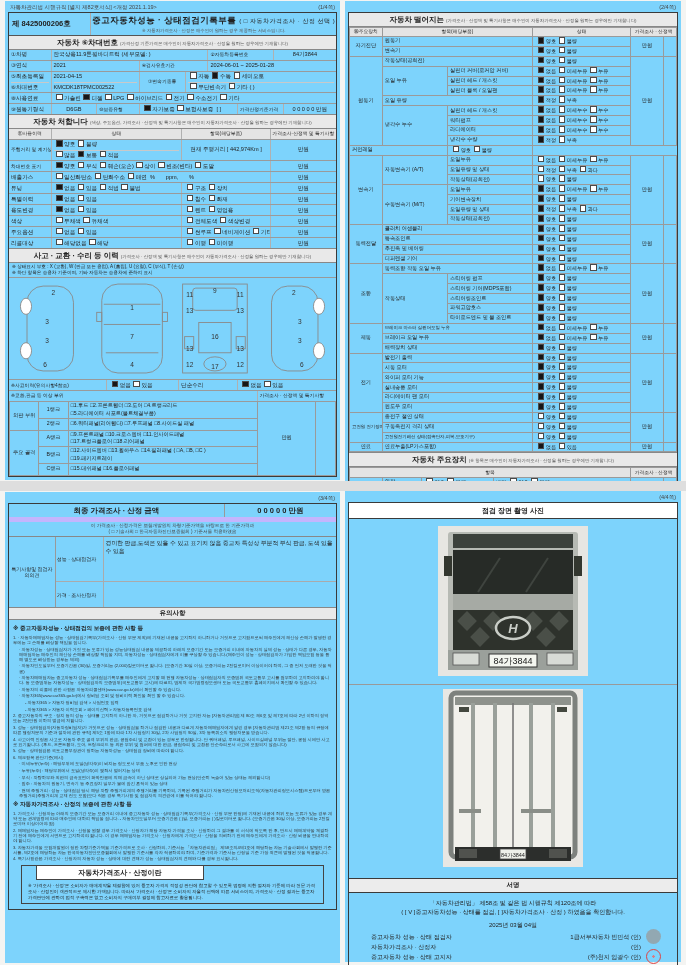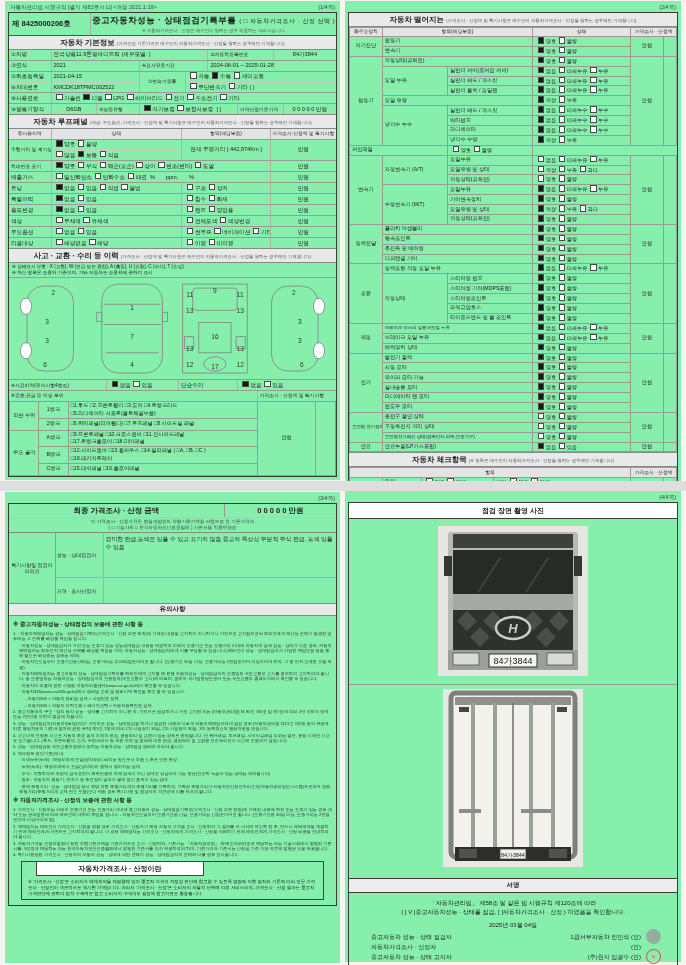--- a/index.html
+++ b/index.html
@@ -1,18 +1,18 @@
 <!DOCTYPE html>
 <html><head>
 <meta charset="utf-8">
 <style>
   html,body{margin:0;padding:0}
   body{width:686px;height:965px;background:#f4f4f2;font-family:"Liberation Sans","DejaVu Sans",sans-serif;color:#222;position:relative;overflow:hidden}
   .band{position:absolute;left:0;top:481px;width:686px;height:10px;background:#dedede}
-  .page{position:absolute;background:#86efac;box-sizing:border-box;padding:2px 3px}
+  .page{position:absolute;background:#7dd3fc;box-sizing:border-box;padding:2px 3px}
   #p1{left:5px;top:1px;width:335px;height:479px}
   #p2{left:345px;top:1px;width:336px;height:484px}
   #p3{left:5px;top:492px;width:335px;height:471px}
   #p4{left:345px;top:491px;width:336px;height:471px}
   .cap{display:flex;justify-content:space-between;font-size:5.5px;color:#444;padding:1px 2px}
   .cap.r{justify-content:flex-end}
   .obox{border:1.2px solid #3a3a3a}
   .sect{background:#e9e9e9;text-align:center;font-weight:bold;font-size:7.5px;padding:1.5px 0;border-bottom:1px solid #888}
   .sect .nt{font-weight:normal;font-size:4.4px;color:#555}
   
@@ -37,21 +37,21 @@
   .inline{display:block}
   
   .hdr1{display:flex;border-bottom:1px solid #555}
   .docno{width:24%;display:flex;align-items:center;font-size:7.5px;font-weight:bold;padding-left:3px;border-right:1px solid #aaa}
   .ttl{flex:1;text-align:center;padding:2px 0}
   .ttl .t1{font-size:8.5px;font-weight:bold;letter-spacing:0.5px}
   .ttl .t2{font-size:4.4px;color:#555;margin-top:1px}
   .legend{font-size:4.6px;line-height:6px;padding:1px 3px;border-bottom:1px solid #999}
   .diag{border-bottom:1px solid #999}
   
-  .pricebar{display:flex;border-bottom:1px solid #c4b5fd}
+  .pricebar{display:flex;border-bottom:5px solid #c4b5fd}
   .pricebar .pl{flex:1;text-align:center;font-weight:bold;font-size:7.5px;line-height:13px}
   .pricebar .pv{width:34%;font-size:7.5px;font-weight:bold;line-height:13px;border-left:1px solid #999;text-align:center}
   .pnote{text-align:center;font-size:4.6px;color:#444;line-height:6px;border-bottom:1px solid #888;padding:1px 0}
   .opin{display:flex;border-bottom:1px solid #888}
   .opin .ol{width:14%;border-right:1px solid #999;font-size:5px;display:flex;align-items:center;justify-content:center;text-align:center}
   .opin .orows{flex:1}
   .orow{display:flex;border-top:1px solid #aaa}
   .orow:first-child{border-top:none}
   .orow .rl{width:16%;border-right:1px solid #aaa;font-size:5px;display:flex;align-items:center;padding:1px}
   .orow .rv{flex:1;font-size:5.8px;padding:2px;white-space:normal;line-height:8px}
@@ -90,21 +90,21 @@
     <span>(1/4쪽)</span>
   </div>
   <div class="obox">
     <div class="hdr1">
       <div class="docno">제 8425000206호</div>
       <div class="ttl">
         <div class="t1"><span>중고자동차성능 · 상태점검기록부를</span> <span style="font-size:6px;font-weight:normal">( □ 자동차가격조사 · 산정 선택 )</span></div>
         <div class="t2">※ 자동차가격조사 · 산정은 매수인이 원하는 경우 제공하는 서비스입니다.</div>
       </div>
     </div>
-    <div class="sect"><span>자동차 기본정보</span> <span class="nt">(가격산정 기준가격은 매수인이 자동차가격조사 · 산정을 원하는 경우에만 기재합니다)</span></div>
+    <div class="sect"><span>자동차 ⑥차대번호</span> <span class="nt">(가격산정 기준가격은 매수인이 자동차가격조사 · 산정을 원하는 경우에만 기재합니다)</span></div>
     <div id="tbl-basic">
         <div class="fxr" style="min-height: 10px;">
           <div class="fxc" style="width: 13%;">
             <div class="fxs"><span class="olb">①차명</span></div>
           </div>
           <div class="fxc" style="width: 48%;">
             <div class="fxs"><span class="olb">한국상용11.9톤윙바디트럭 (세부모델: )</span></div>
           </div>
           <div class="fxc sm" style="width: 20%;">
             <div class="fxs"><span class="olb">②자동차등록번호</span></div>
@@ -166,21 +166,21 @@
             <div class="fxs"><span class="cb on"></span><span class="olb">자가보증</span><span class="cb"></span><span class="olb">보험사보증</span><span class="olb">&nbsp;&nbsp;[        ]</span></div>
           </div>
           <div class="fxc sm" style="width: 14%;">
             <div class="fxs"><span class="olb">가격산정기준가격</span></div>
           </div>
           <div class="fxc ct" style="width: 16%;">
             <div class="fxs"><span class="olb">0 0 0 0 0 만원</span></div>
           </div>
         </div>
       </div>
-    <div class="sect" style="border-top:1px solid #888"><span>자동차 루프패널</span> <span class="nt">(색상, 주요옵션, 가격조사 · 산정액 및 특기사항은 매수인이 자동차가격조사 · 산정을 원하는 경우에만 기재합니다)</span></div>
+    <div class="sect" style="border-top:1px solid #888"><span>자동차 처합니다</span> <span class="nt">(색상, 주요옵션, 가격조사 · 산정액 및 특기사항은 매수인이 자동차가격조사 · 산정을 원하는 경우에만 기재합니다)</span></div>
     <div id="tbl-overall">
         <div class="fxr" style="min-height: 8px;">
           <div class="fxc hd" style="width: 13%;">
             <div class="fxs"><span class="olb">⑪사용이력</span></div>
           </div>
           <div class="fxc hd" style="width: 40%;">
             <div class="fxs"><span class="olb">상태</span></div>
           </div>
           <div class="fxc hd" style="width: 27%;">
             <div class="fxs"><span class="olb">항목(해당부품)</span></div>
@@ -652,21 +652,21 @@
             <tr style="height: 8.6px;">
               <td class="ct"><span class="olb">연료</span></td>
               <td colspan="2"><span class="olb">연료누출(LP가스포함)</span></td>
               <td><span class="cb on"></span><span class="olb">없음</span><span class="cb"></span><span class="olb">있음</span></td>
               <td class="ct"><span class="olb">만원</span></td>
               <td></td>
             </tr>
           </tbody>
         </table>
       </div>
-    <div class="sect" style="border-top:1px solid #888"><span>자동차 체크항목</span> <span class="nt">(※ 항목은 매수인이 자동차가격조사 · 산정을 원하는 경우에만 기재합니다)</span></div>
+    <div class="sect" style="border-top:1px solid #888"><span>자동차 주요장치</span> <span class="nt">(※ 항목은 매수인이 자동차가격조사 · 산정을 원하는 경우에만 기재합니다)</span></div>
     <div id="tbl-etc">
         <table class="utbl">
           <colgroup>
             <col style="width: 10%;">
             <col style="width: 12%;">
             <col style="width: 22%;">
             <col style="width: 42%;">
             <col style="width: 10%;">
             <col style="width: 4%;">
           </colgroup>

